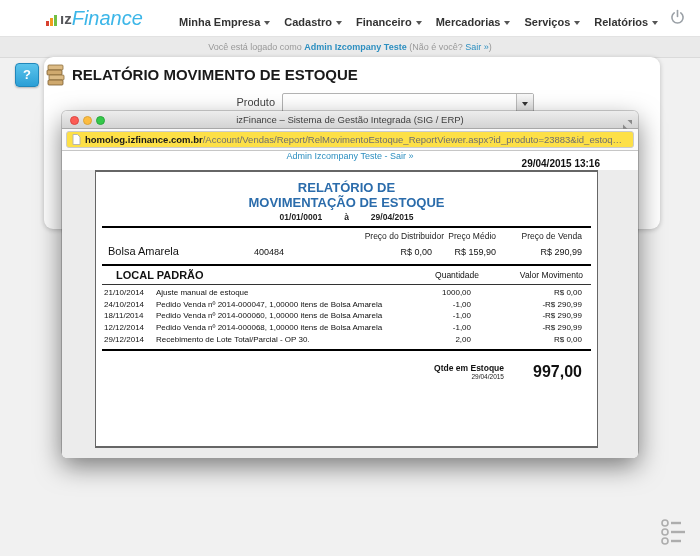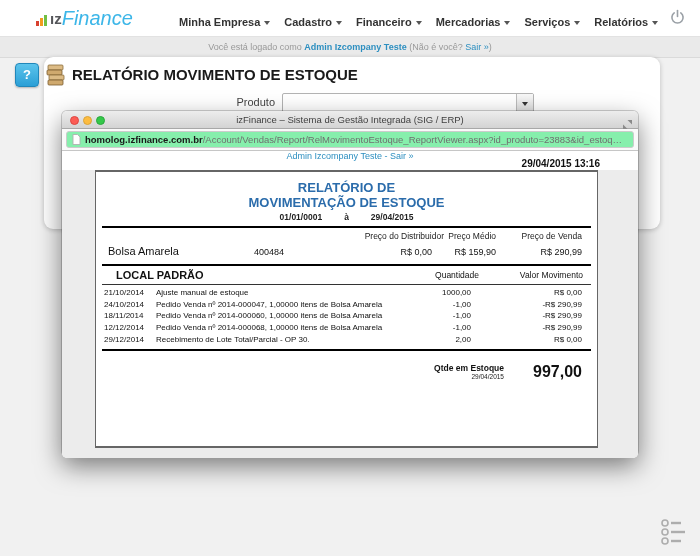--- a/index.html
+++ b/index.html
@@ -5,21 +5,21 @@
   * { margin:0; padding:0; box-sizing:content-box; }
   html,body { width:700px; height:556px; }
   body {
     position:relative; overflow:hidden;
     background:#f1f1f1;
     font-family:"Liberation Sans", sans-serif;
     -webkit-font-smoothing:antialiased;
   }
   
   .navbar { position:absolute; left:0; top:0; width:700px; height:36px; background:#ffffff; border-bottom:1px solid #e2e2e2; }
-  .logo { position:absolute; left:36px; top:6px; height:24px; display:flex; align-items:flex-end; }
+  .logo { position:absolute; left:46px; top:6px; height:24px; display:flex; align-items:flex-end; }
   .logo-bars { display:flex; align-items:flex-end; margin-right:2px; padding-bottom:4px; }
   .logo-bars i { display:block; width:3px; margin-right:1px; }
   .bar-r { height:5px;  background:#d8402f; }
   .bar-o { height:8px;  background:#f29b1d; }
   .bar-g { height:11px; background:#72bf44; }
   .logo-iz { font-size:15px; font-weight:bold; color:#55565a; line-height:22px; }
   .logo-finance { font-size:20px; font-style:italic; color:#3cb6e8; line-height:24px; letter-spacing:0; }
   .menu { position:absolute; left:172px; top:0; height:44px; display:flex; align-items:center; }
   .menu-item { font-size:11px; font-weight:bold; color:#333; padding:0 7px; cursor:pointer; white-space:nowrap; }
   .caret { display:inline-block; width:0; height:0; border-left:3px solid transparent; border-right:3px solid transparent; border-top:4px solid #555; margin-left:4px; vertical-align:middle; }
@@ -45,21 +45,21 @@
     box-shadow:0 10px 26px rgba(0,0,0,.5), 0 0 0 1px rgba(0,0,0,.18); background:#f4f4f4; }
   .titlebar { position:relative; height:17px; background:linear-gradient(#ededed,#d3d3d3); border-bottom:1px solid #a8a8a8; border-radius:5px 5px 0 0; cursor:default; }
   .traffic { position:absolute; left:8px; top:5px; display:flex; }
   .light { width:7px; height:7px; border-radius:50%; margin-right:4px; cursor:pointer; }
   .light.red    { background:#fc5c55; border:0.5px solid #dd4742; }
   .light.yellow { background:#fdbc40; border:0.5px solid #dba438; }
   .light.green  { background:#34c84a; border:0.5px solid #2aa83c; }
   .win-title { text-align:center; font-size:9.5px; color:#404040; line-height:17px; white-space:nowrap; }
   .resize-btn { position:absolute; right:6px; top:4px; width:9px; height:9px; cursor:pointer; }
   .urlbar { height:21px; background:#fafafa; border-bottom:1px solid #c6c6c6; padding:0; position:relative; }
-  .url-field { position:absolute; left:4px; right:4px; top:2px; height:15px; background:#86efac; border:1px solid #ccc; border-radius:3px; display:flex; align-items:center; padding:0 5px; overflow:hidden; cursor:text; }
+  .url-field { position:absolute; left:4px; right:4px; top:2px; height:15px; background:#fde047; border:1px solid #ccc; border-radius:3px; display:flex; align-items:center; padding:0 5px; overflow:hidden; cursor:text; }
   .url-text { font-size:9.5px; white-space:nowrap; overflow:hidden; }
   .url-host { font-weight:bold; color:#1a1a1a; }
   .url-path { color:#6f6f6f; }
   .doc-icon { margin-right:4px; flex:none; }
   .win-content { position:relative; height:307px; background:#ffffff; border-radius:0 0 5px 5px; overflow:hidden; }
   .gray-area { position:absolute; left:0; top:19px; right:0; bottom:0; background:#ececec; }
   .session-link { position:absolute; left:0; top:0; width:100%; text-align:center; font-size:9px; color:#2d8fc0; cursor:pointer; }
   .win-datetime { position:absolute; right:38px; top:7px; font-size:10px; font-weight:bold; color:#111; }
   
   .report-page { position:absolute; left:33px; top:19px; width:501px; height:274px; background:#fff;

